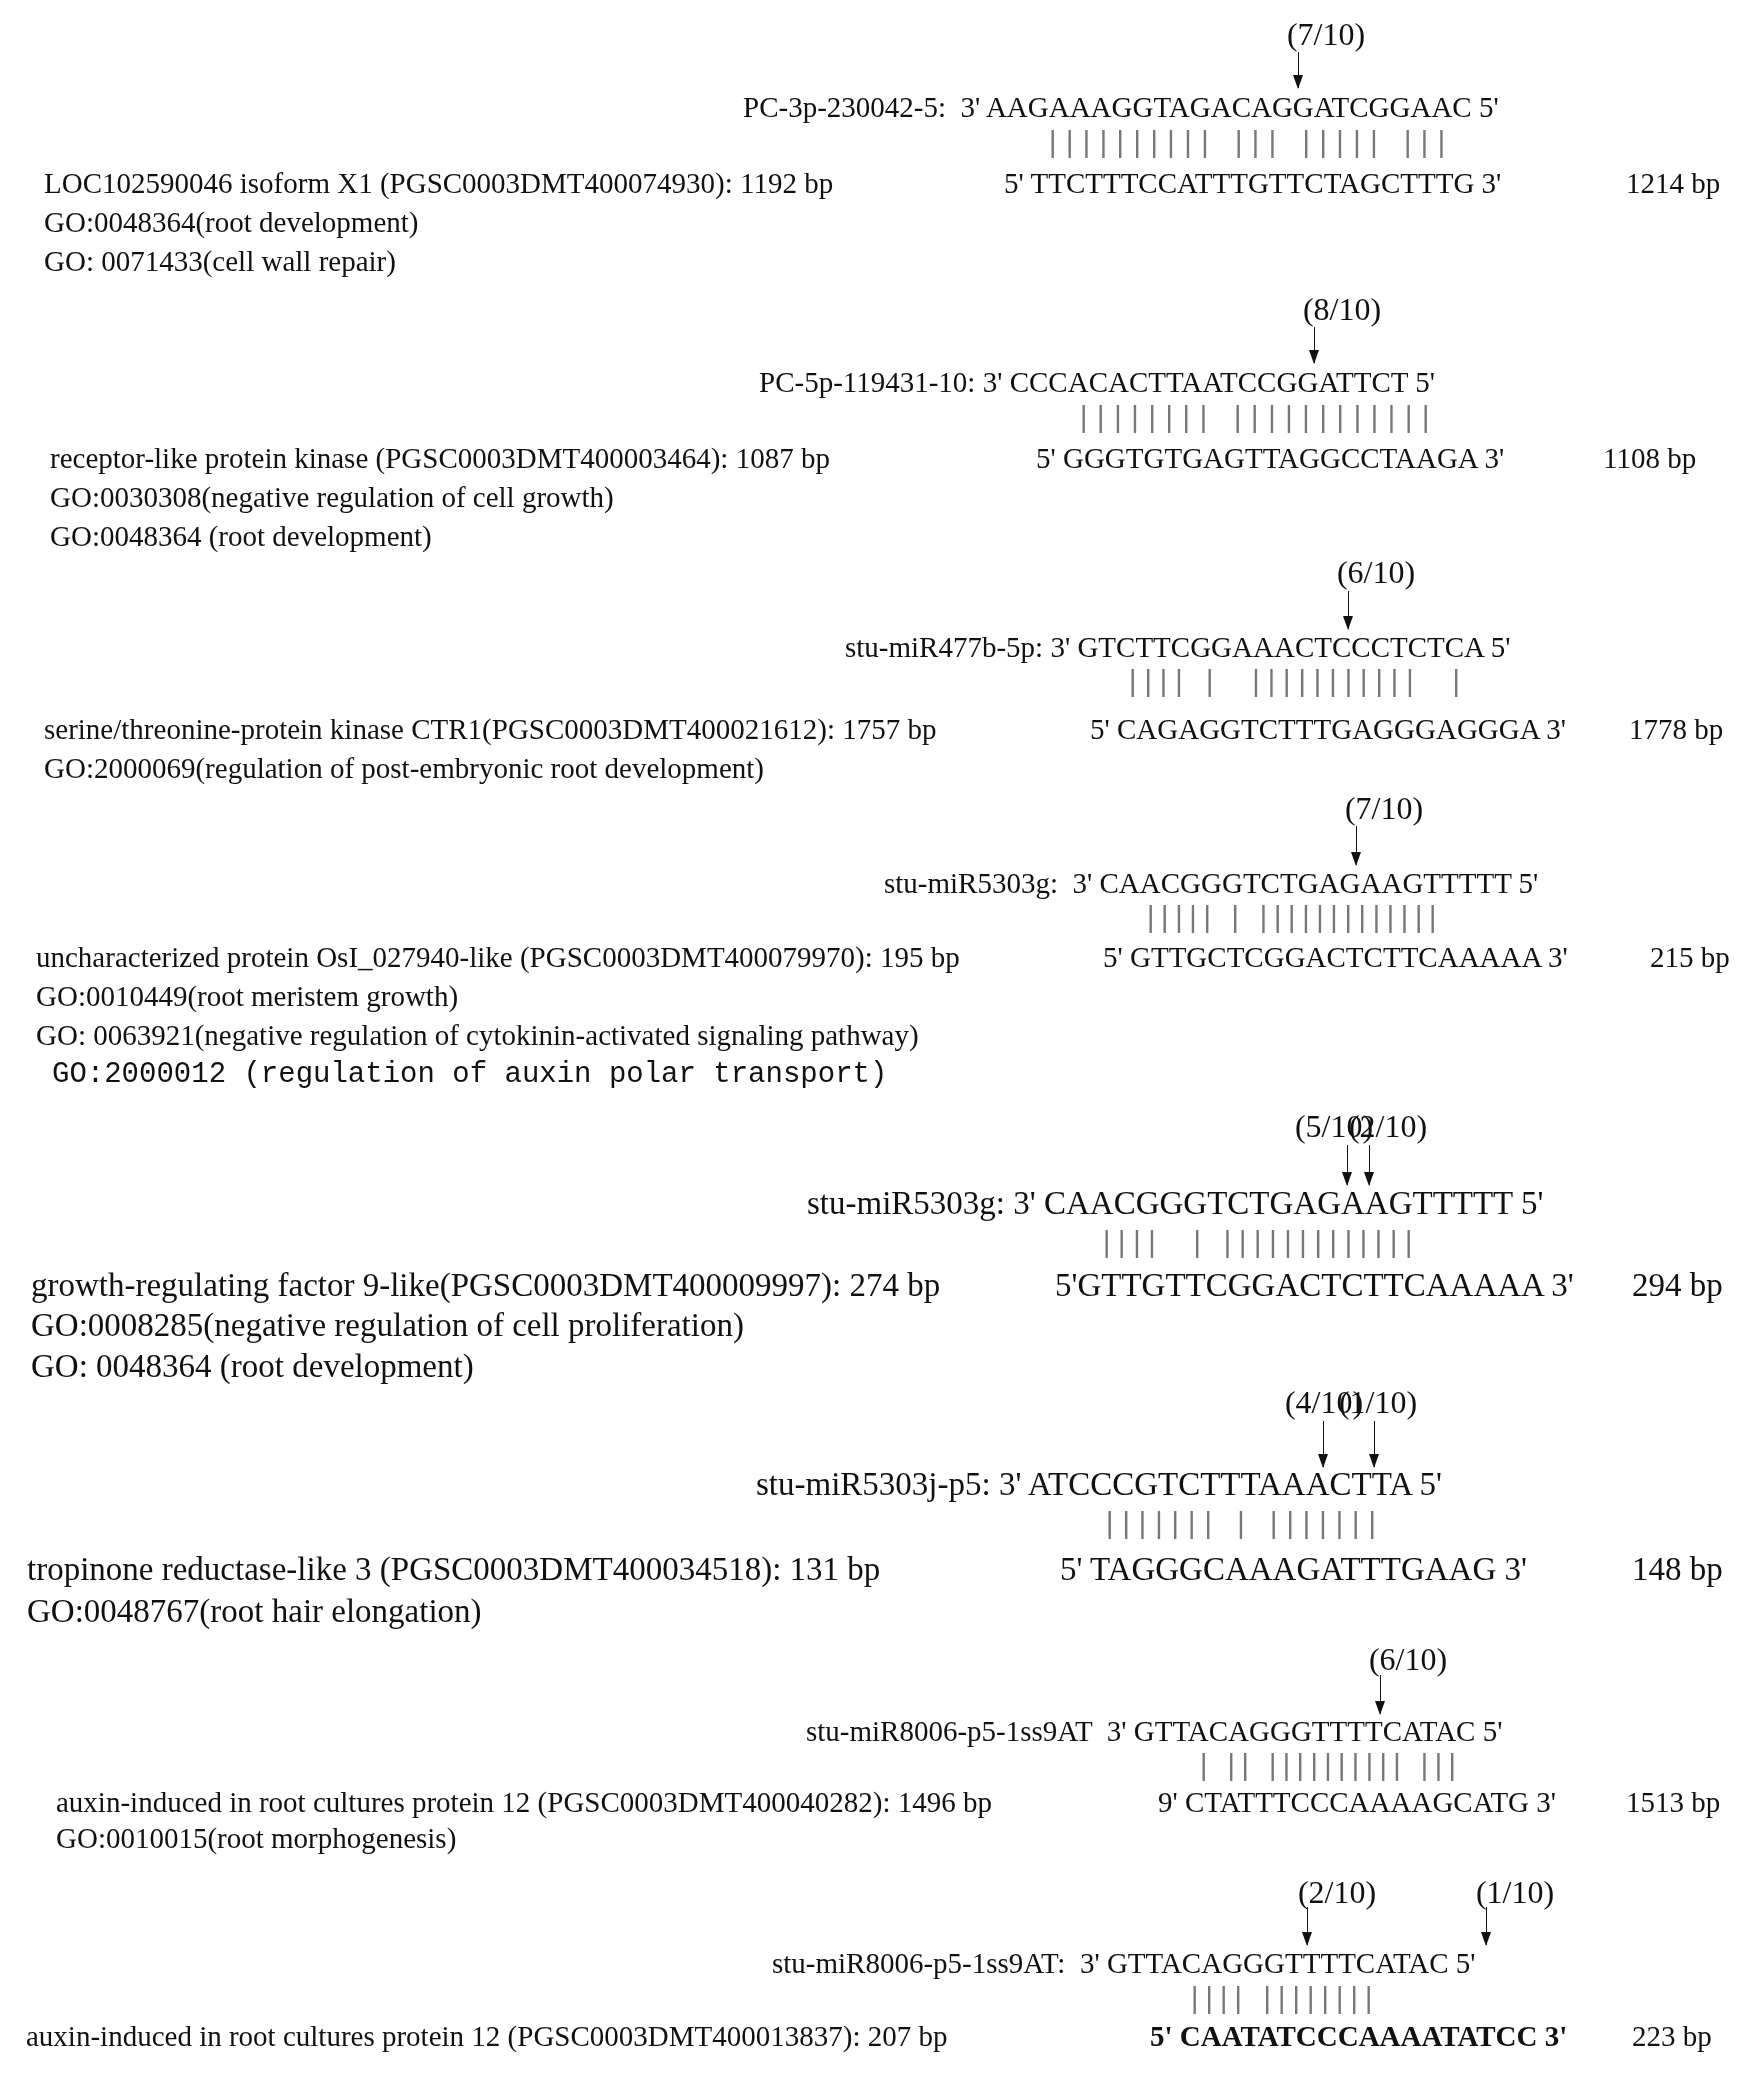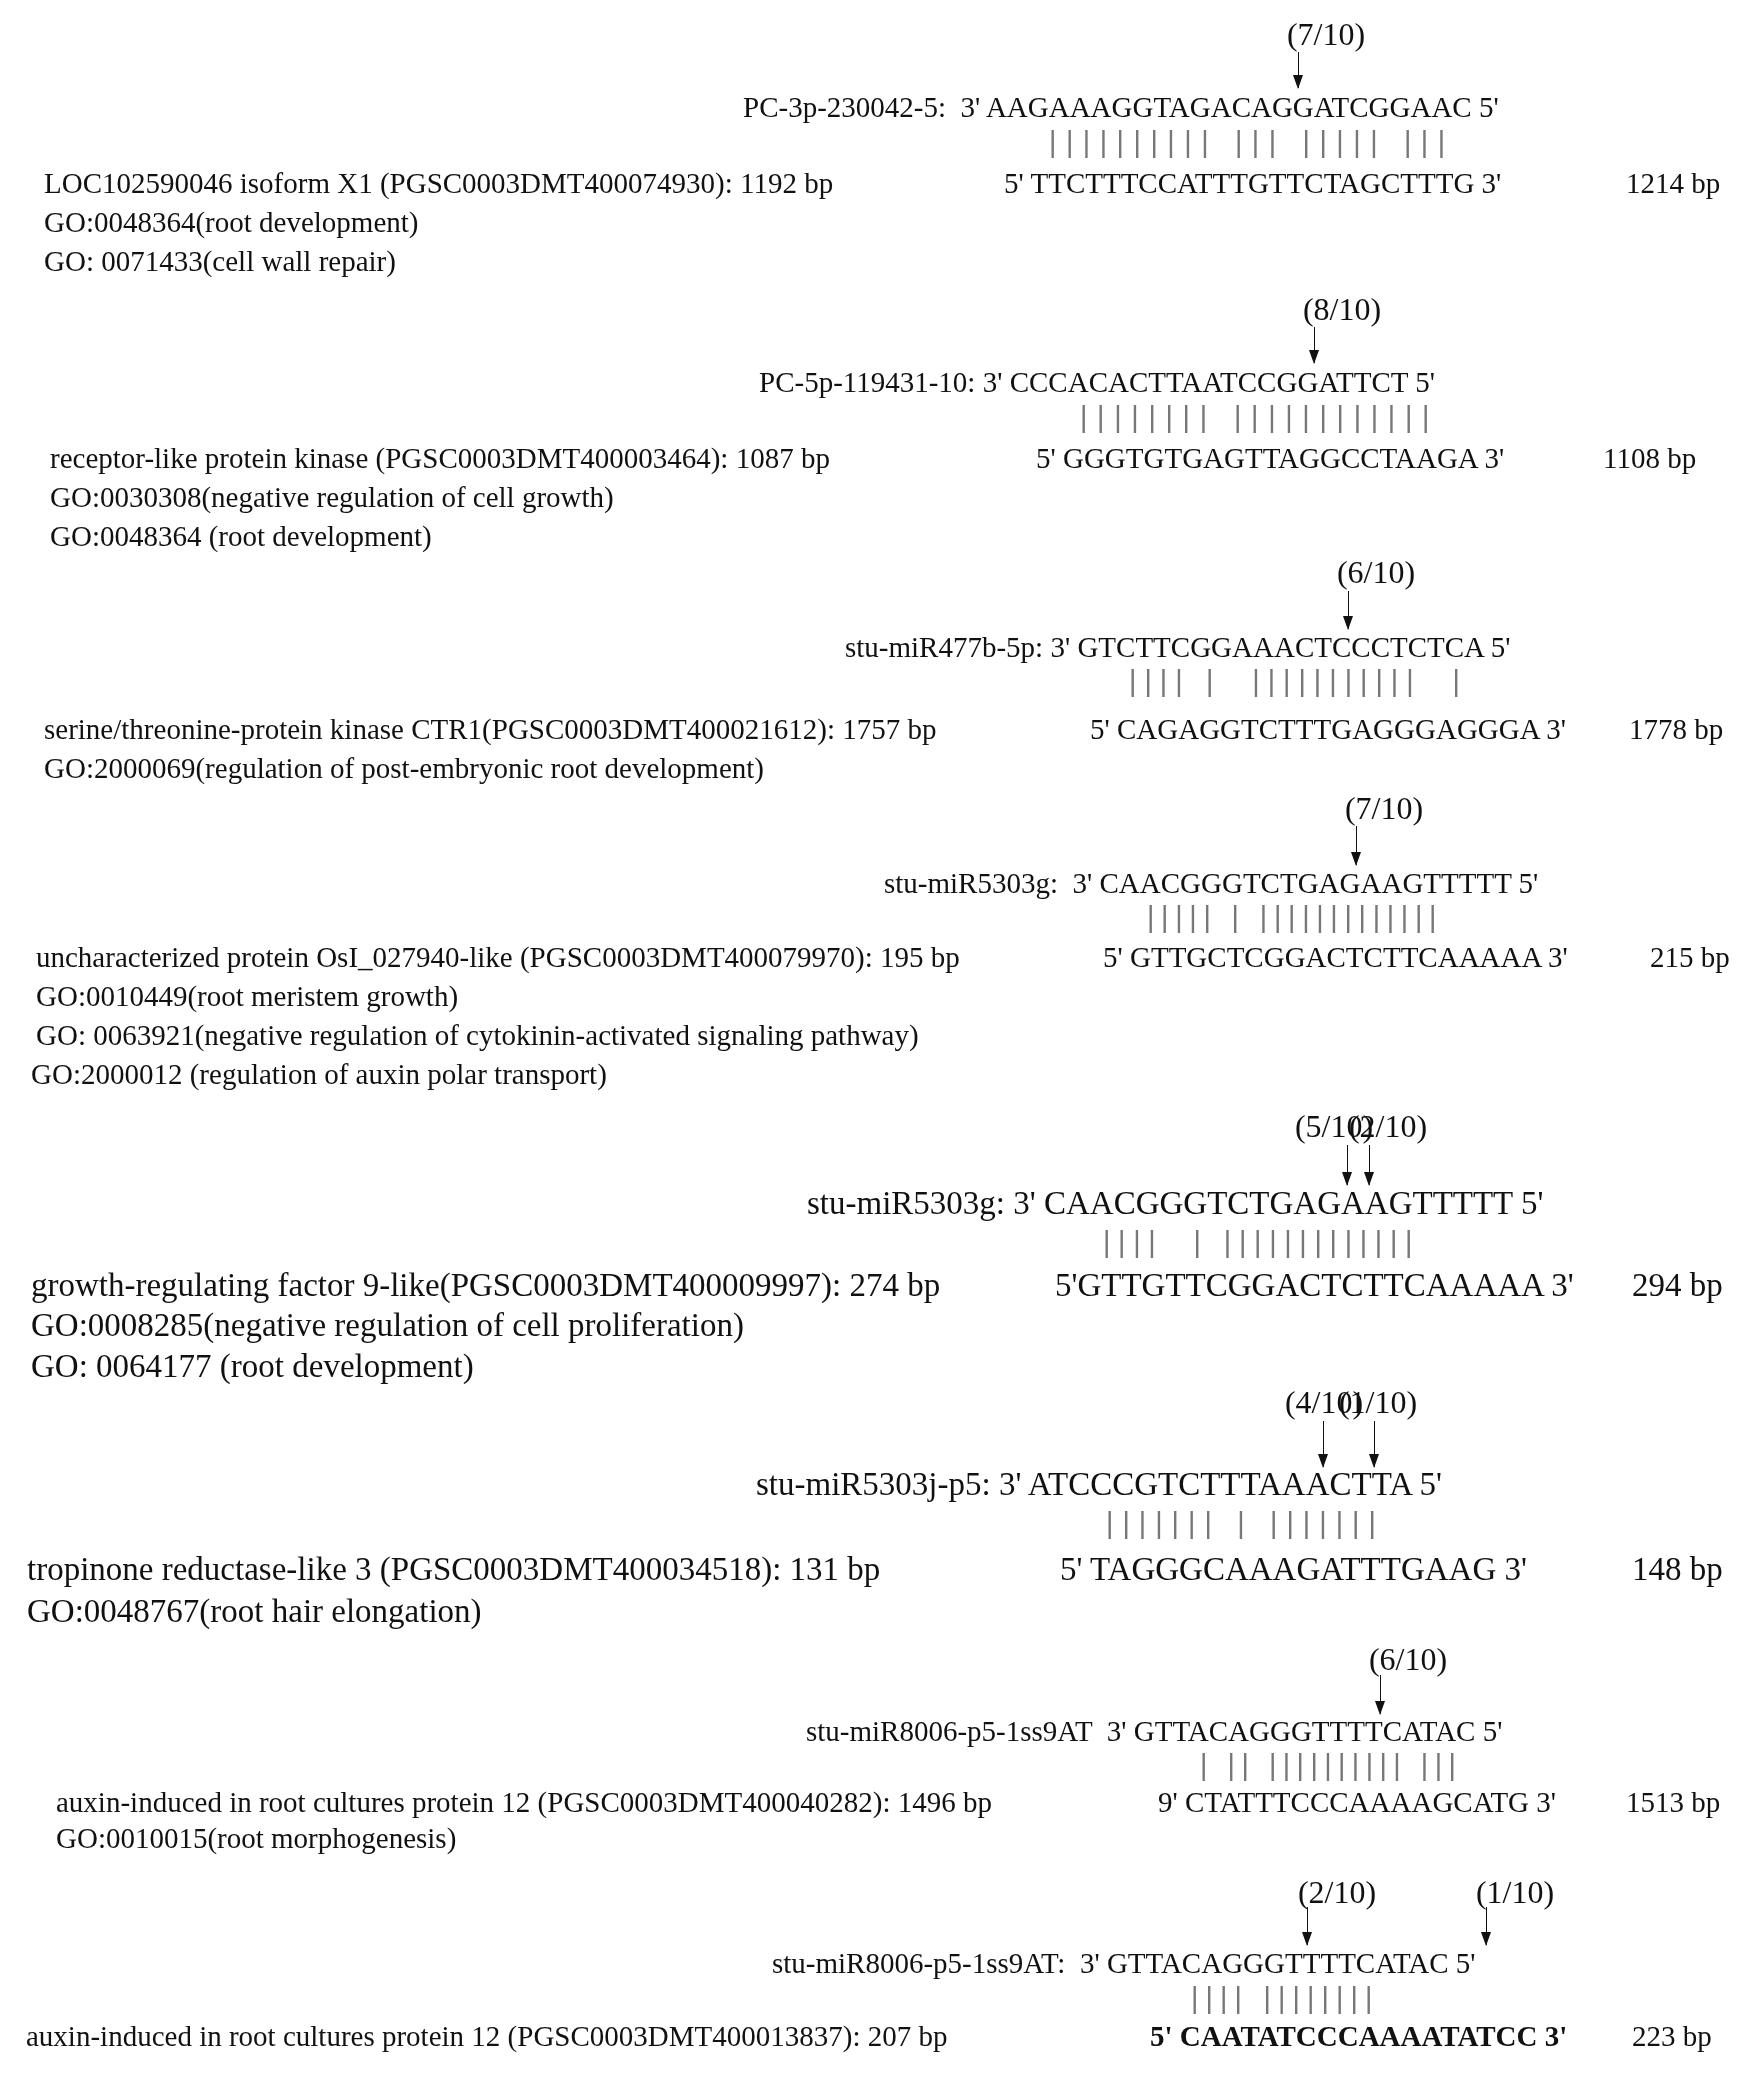--- a/index.html
+++ b/index.html
@@ -59,35 +59,35 @@
 <div class="blk" style="top:0;">
   <div class="mark" style="left:1356px;top:790px;">(7/10)</div>
   <div class="arrow" style="left:1356px;top:826px;height:39px;"></div>
   <div class="mirna" style="left:884px;top:867px;"><span>stu-miR5303g:</span>  <span>3' CAACGGGTCTGAGAAGTTTTT 5'</span></div>
   <div class="pairs" style="left:1142px;top:903px;letter-spacing:-3.3px;">||||| | |||||||||||||</div>
   <div class="target" style="left:36px;top:941px;">uncharacterized protein OsI_027940-like (PGSC0003DMT400079970): 195 bp</div>
   <div class="target" style="left:1103px;top:941px;">5' GTTGCTCGGACTCTTCAAAAA 3'</div>
   <div class="len" style="left:1650px;top:941px;">215 bp</div>
   <div class="go" style="left:36px;top:980px;">GO:0010449(root meristem growth)</div>
   <div class="go" style="left:36px;top:1019px;">GO: 0063921(negative regulation of cytokinin-activated signaling pathway)</div>
-  <div class="go" style="left:31px;top:1058px;">GO:2000012 (regulation of auxin polar transport)</div>
+  <div class="go" style="left:52px;top:1058px;font-family:Liberation Mono, monospace;">GO:2000012 (regulation of auxin polar transport)</div>
 </div>
 
 <div class="blk big" style="top:0;">
   <div class="mark" style="left:1306px;top:1108px;">(5/10)</div>
   <div class="mark" style="left:1360px;top:1108px;">(2/10)</div>
   <div class="arrow" style="left:1347px;top:1145px;height:40px;"></div>
   <div class="arrow" style="left:1369px;top:1145px;height:40px;"></div>
   <div class="mirna" style="left:807px;top:1185px;"><span>stu-miR5303g:</span> <span>3' CAACGGGTCTGAGAAGTTTTT 5'</span></div>
   <div class="pairs" style="left:1098px;top:1228px;letter-spacing:-2.3px;">||||  | |||||||||||||</div>
   <div class="target" style="left:31px;top:1267px;">growth-regulating factor 9-like(PGSC0003DMT400009997): 274 bp</div>
   <div class="target" style="left:1055px;top:1267px;">5'GTTGTTCGGACTCTTCAAAAA 3'</div>
   <div class="len" style="left:1632px;top:1267px;">294 bp</div>
   <div class="go" style="left:31px;top:1307px;">GO:0008285(negative regulation of cell proliferation)</div>
-  <div class="go" style="left:31px;top:1348px;">GO: 0064177 (root development)</div>
+  <div class="go" style="left:31px;top:1348px;">GO: 0048364 (root development)</div>
 </div>
 
 <div class="blk big" style="top:0;">
   <div class="mark" style="left:1296px;top:1384px;">(4/10)</div>
   <div class="mark" style="left:1350px;top:1384px;">(1/10)</div>
   <div class="arrow" style="left:1323px;top:1421px;height:46px;"></div>
   <div class="arrow" style="left:1374px;top:1421px;height:46px;"></div>
   <div class="mirna" style="left:756px;top:1466px;"><span>stu-miR5303j-p5:</span> <span>3' ATCCCGTCTTTAAACTTA 5'</span></div>
   <div class="pairs" style="left:1101px;top:1509px;letter-spacing:-1px;">||||||| | |||||||</div>
   <div class="target" style="left:27px;top:1551px;">tropinone reductase-like 3 (PGSC0003DMT400034518): 131 bp</div>

